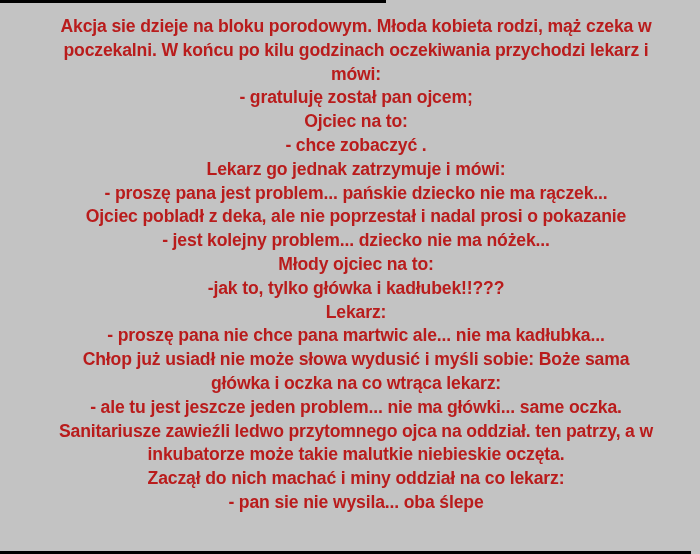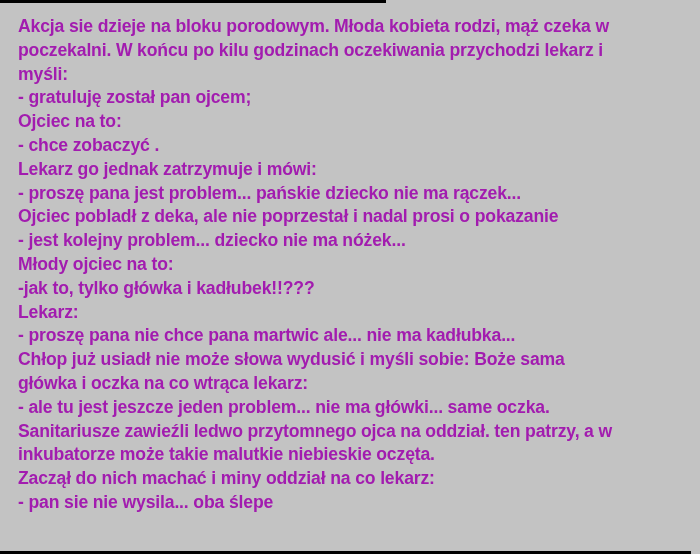--- a/index.html
+++ b/index.html
@@ -43,24 +43,24 @@
     left: 0;
     width: 691px;
     height: 3px;
   }
 </style>
 </head>
 <body>
 
 <div class="page" style="background: rgb(195, 195, 195);">
   <div class="edge-bar top" style="background: rgb(0, 0, 0);"></div>
-  <div class="joke-text" style="color: #a21caf;">
+  <div class="joke-text" style="color: #b91c1c; text-align: center;">
       <div class="joke-line">Akcja sie dzieje na bloku porodowym. Młoda kobieta rodzi, mąż czeka w</div>
       <div class="joke-line">poczekalni. W końcu po kilu godzinach oczekiwania przychodzi lekarz i</div>
-      <div class="joke-line">myśli:</div>
+      <div class="joke-line">mówi:</div>
       <div class="joke-line">- gratuluję został pan ojcem;</div>
       <div class="joke-line">Ojciec na to:</div>
       <div class="joke-line">- chce zobaczyć .</div>
       <div class="joke-line">Lekarz go jednak zatrzymuje i mówi:</div>
       <div class="joke-line">- proszę pana jest problem... pańskie dziecko nie ma rączek...</div>
       <div class="joke-line">Ojciec pobladł z deka, ale nie poprzestał i nadal prosi o pokazanie</div>
       <div class="joke-line">- jest kolejny problem... dziecko nie ma nóżek...</div>
       <div class="joke-line">Młody ojciec na to:</div>
       <div class="joke-line">-jak to, tylko główka i kadłubek!!???</div>
       <div class="joke-line">Lekarz:</div>

